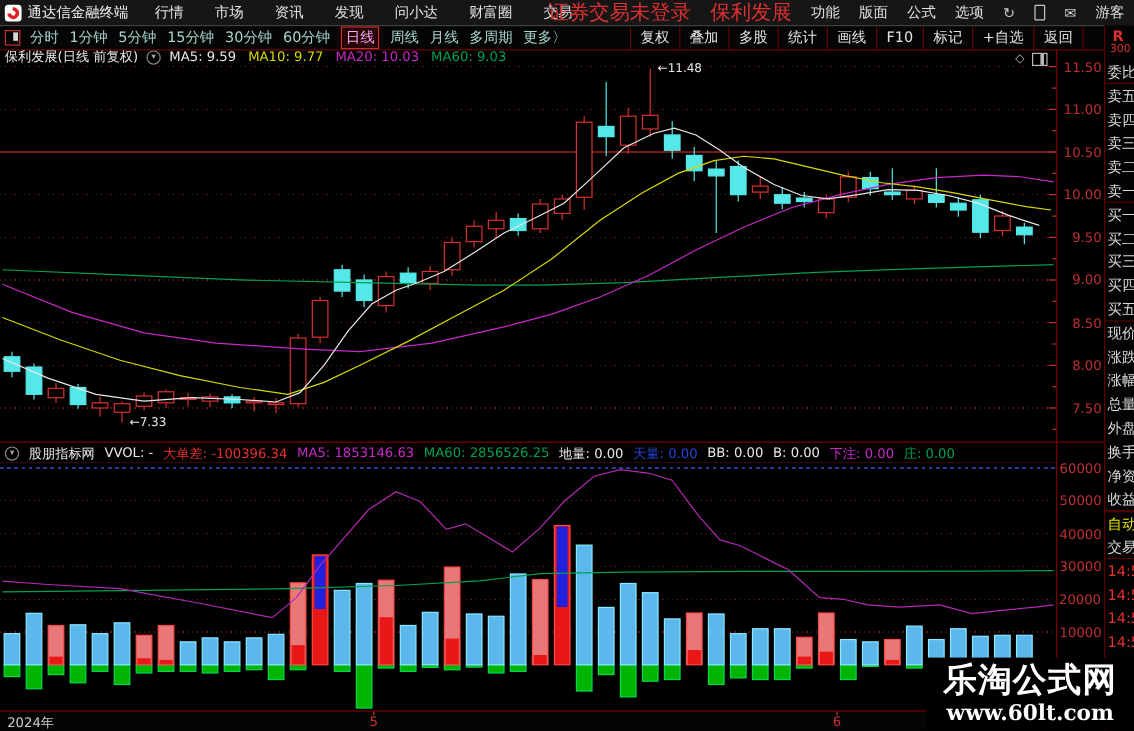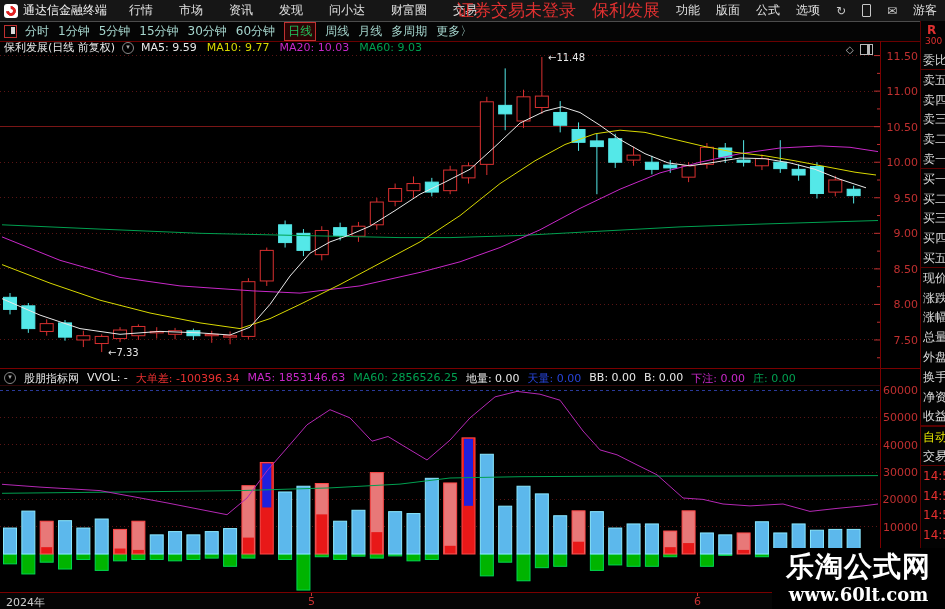--- a/index.html
+++ b/index.html
@@ -19,21 +19,21 @@
   .topright .m{color:#e0e0e0;font-size:12px;}
   .ticon{color:#c8c8c8;font-size:12px;line-height:12px;}
   .phoneicon{width:7px;height:11px;border:1px solid #c8c8c8;border-radius:1px;display:inline-block;}
   
   .toolbar2{position:absolute;left:0;top:22px;width:945px;height:19px;background:#050505;
             border-bottom:1px solid #6a0000;display:flex;align-items:center;}
   .modeicon{width:11px;height:11px;border:1px solid #c03030;margin:0 8px 0 4px;position:relative;}
   .modeicon i{position:absolute;right:1px;top:1px;width:4px;height:7px;background:#d8d8d8;}
   .periods{display:flex;align-items:center;gap:9px;}
   .period{color:#a6d6ce;font-size:12px;}
-  .period.active{border:1px solid #c03030;background:#2a0404;padding:0 3px;color:#22c55e;}
+  .period.active{border:1px solid #c03030;background:#2a0404;padding:0 3px;color:#f0abfc;}
   .actions{position:absolute;right:42px;top:0;height:19px;display:flex;align-items:center;}
   .act{border-left:1px solid #5c0808;padding:0 8px;color:#e2e2e2;font-size:12px;line-height:19px;}
   .act:last-child{border-right:1px solid #5c0808;}
   
   .chead{position:absolute;left:4px;top:41px;width:880px;height:13px;font-size:11px;display:flex;gap:7px;align-items:center;}
   .chead .t{color:#e8e8e8;}
   .collapse{width:10px;height:10px;border:1px solid #888;border-radius:50%;color:#aaa;font-size:7px;
             line-height:9px;text-align:center;display:inline-block;}
   .ihead{position:absolute;left:4px;top:371px;width:905px;height:14px;font-size:11px;display:flex;gap:8px;align-items:center;white-space:nowrap;overflow:hidden;}
   .cornericons{position:absolute;left:846px;top:44px;display:flex;gap:6px;align-items:center;}
@@ -111,20 +111,31 @@
         <span class="period">1分钟</span>
         <span class="period">5分钟</span>
         <span class="period">15分钟</span>
         <span class="period">30分钟</span>
         <span class="period">60分钟</span>
         <span class="period active">日线</span>
         <span class="period">周线</span>
         <span class="period">月线</span>
         <span class="period">多周期</span>
         <span class="period">更多〉</span>
+      </div>
+    <div class="actions" id="actions">
+        <span class="act">复权</span>
+        <span class="act">叠加</span>
+        <span class="act">多股</span>
+        <span class="act">统计</span>
+        <span class="act">画线</span>
+        <span class="act">F10</span>
+        <span class="act">标记</span>
+        <span class="act">+自选</span>
+        <span class="act">返回</span>
       </div>
   </div>
 
   <div class="chead">
     <span class="t">保利发展(日线 前复权)</span>
     <span class="collapse">▾</span>
     <span id="malabels" style="display:flex;gap:10px;">
         <span style="color: rgb(232, 232, 232);">MA5: 9.59</span>
         <span style="color: rgb(216, 216, 0);">MA10: 9.77</span>
         <span style="color: rgb(200, 40, 200);">MA20: 10.03</span>

